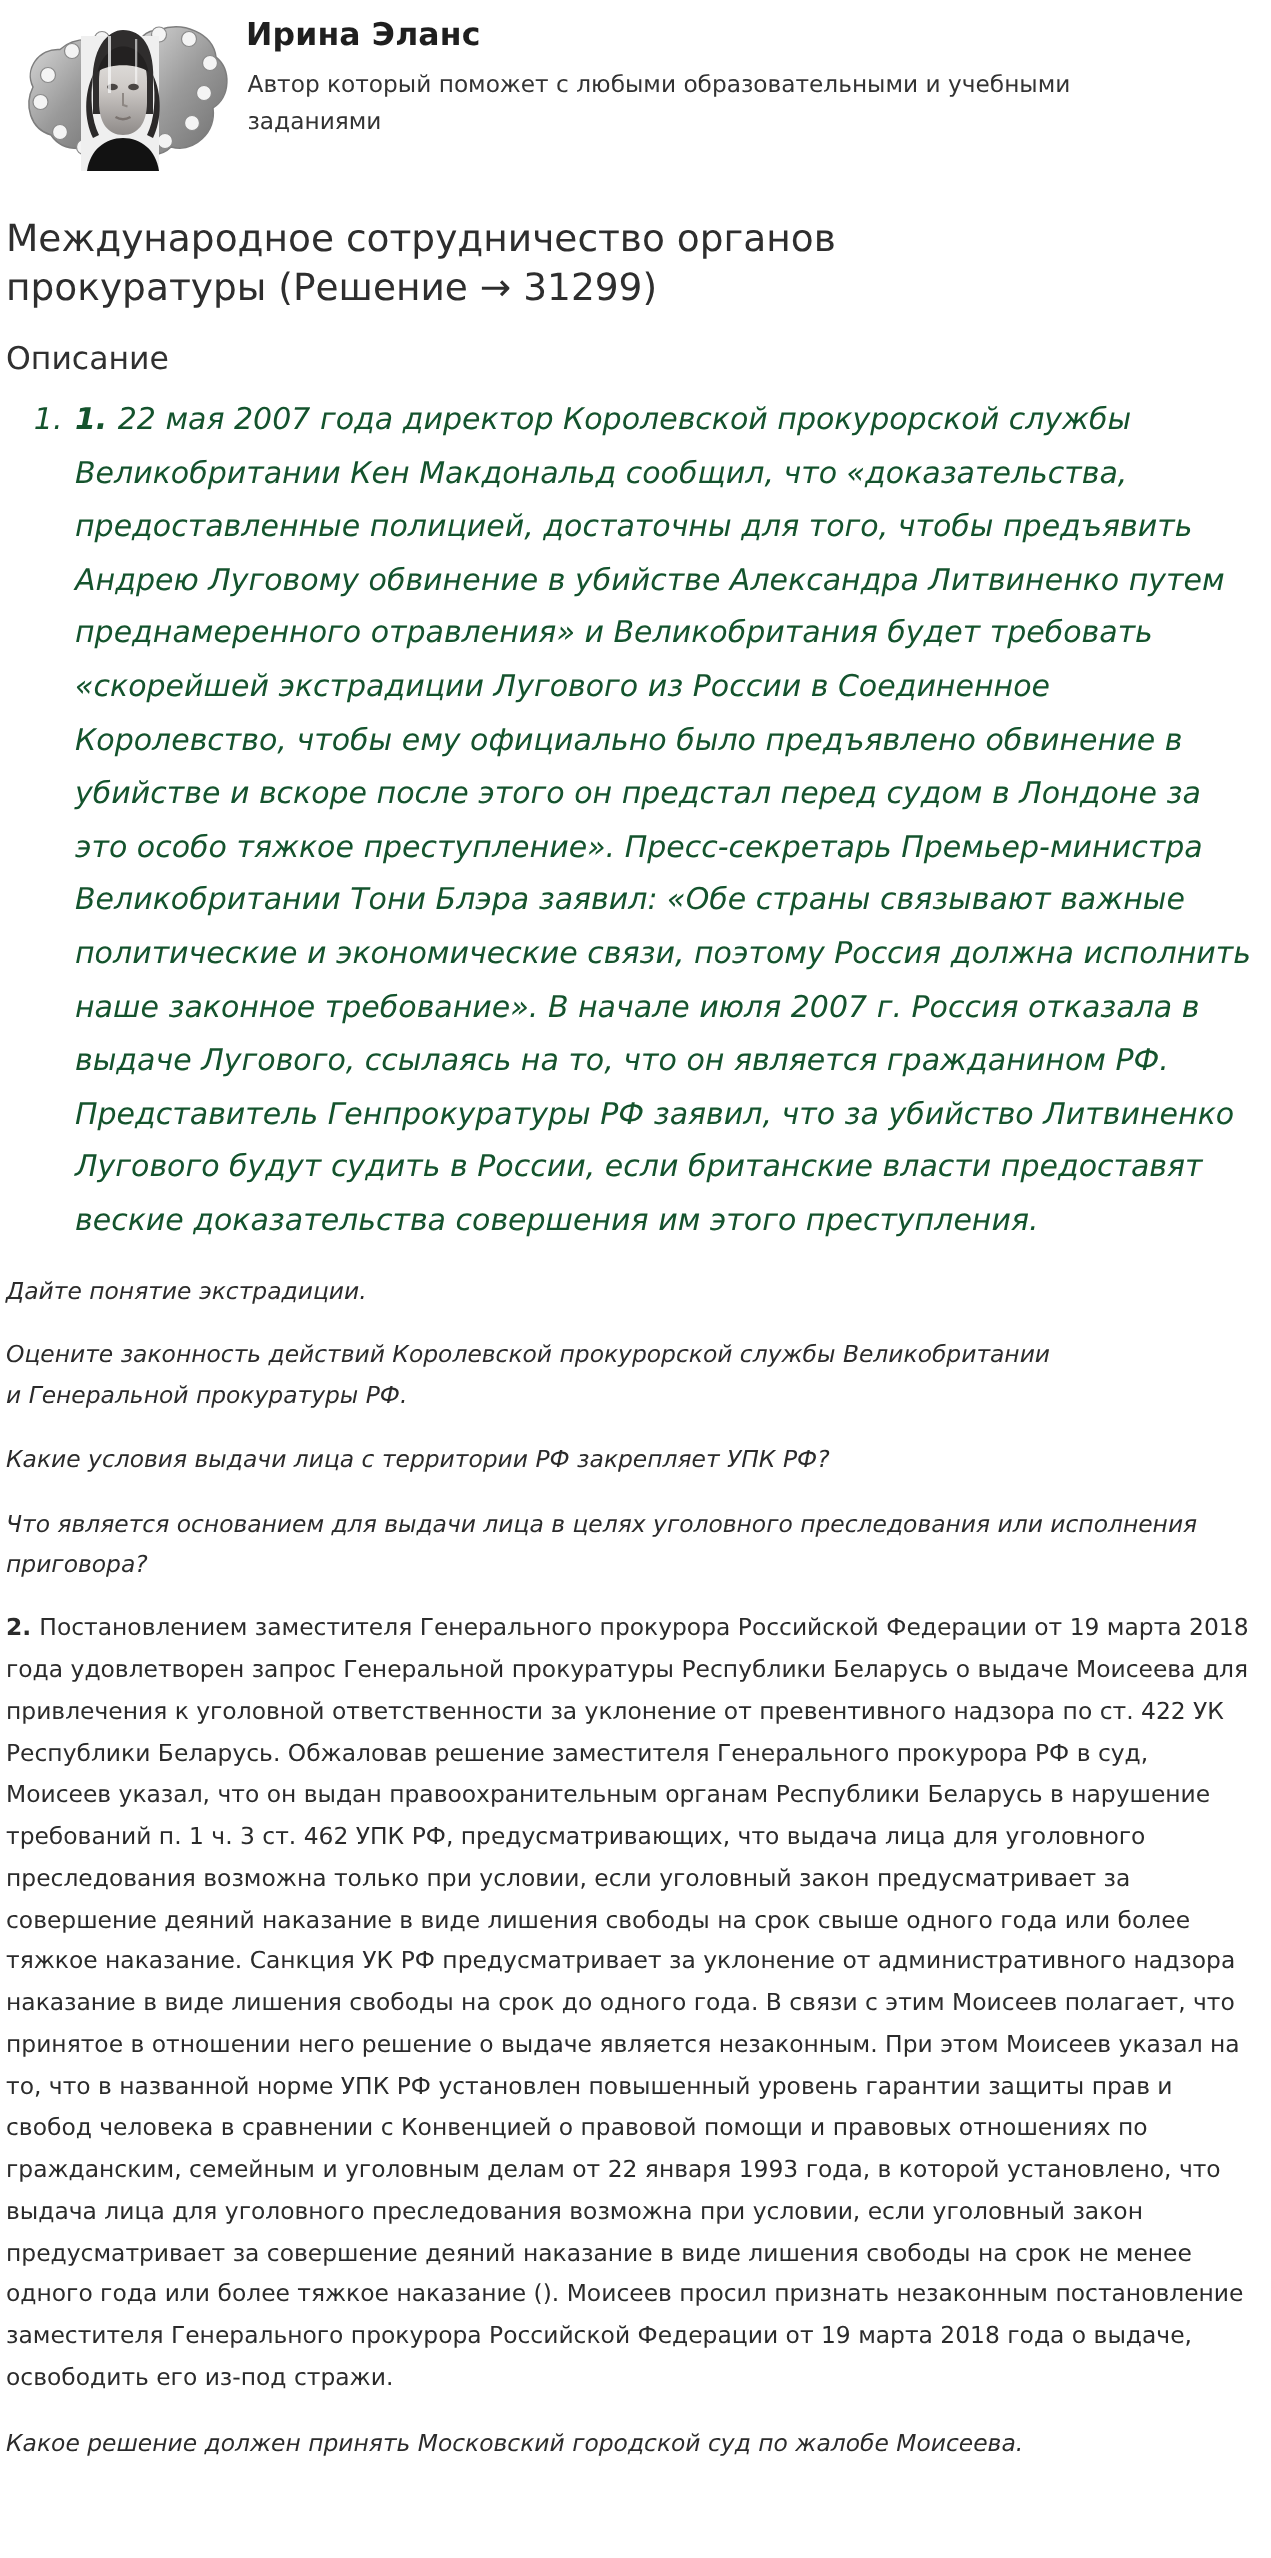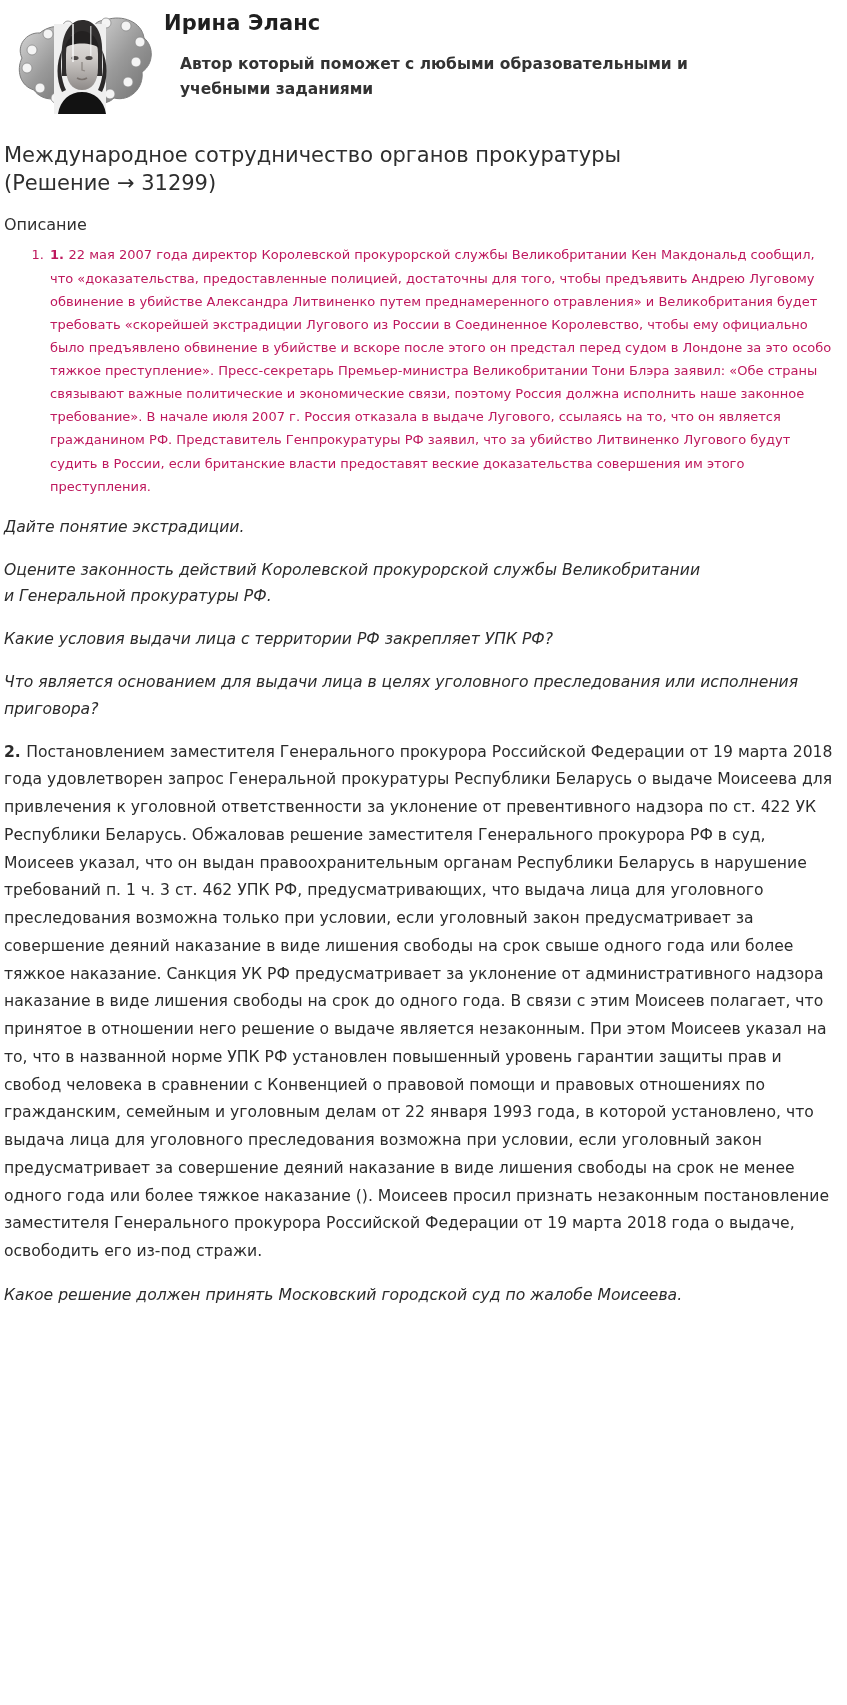--- a/index.html
+++ b/index.html
@@ -53,53 +53,54 @@
     font-weight: bold;
     line-height: 1.25;
     color: #1f1f1f;
     letter-spacing: 0.1px;
     margin: 0 0 8px 0;
   }
   .author-tagline {
     font-size: 15.5px;
     line-height: 1.62;
     color: #333333;
-    margin: 16px;
-    font-weight: bold;
+    margin: 1px;
+    font-weight: normal;
   }
 
   
   .doc-title {
-    font-size: 21px;
+    font-size: 25px;
     font-weight: normal;
     line-height: 1.33;
     color: #2e2e2e;
     margin: 14px 0 14px 0;
     max-width: 720px;
   }
 
   
   .section-label {
-    font-size: 16px;
+    font-size: 21px;
     line-height: 1.6;
     color: #303030;
     margin: 0 0 6px 0;
   }
   ol.task-list {
     margin: 0 0 2px 0;
     padding-left: 44px;
     list-style-position: outside;
     list-style-type: decimal;
   }
   ol.task-list > li {
-    font-size: 13px;
+    font-size: 20px;
     line-height: 1.78;
-    color: #be185d;
+    color: #14532d;
     padding-left: 2px;
     margin-bottom: 4px;
+    font-style: italic;
   }
   ol.task-list > li .num-prefix { font-weight: bold; }
   .para {
     font-size: 15.6px;
     line-height: 1.78;
     color: #2b2b2b;
     margin: 12px 0 14px 0;
   }
   .para .num-prefix { font-weight: bold; }
   .question {

